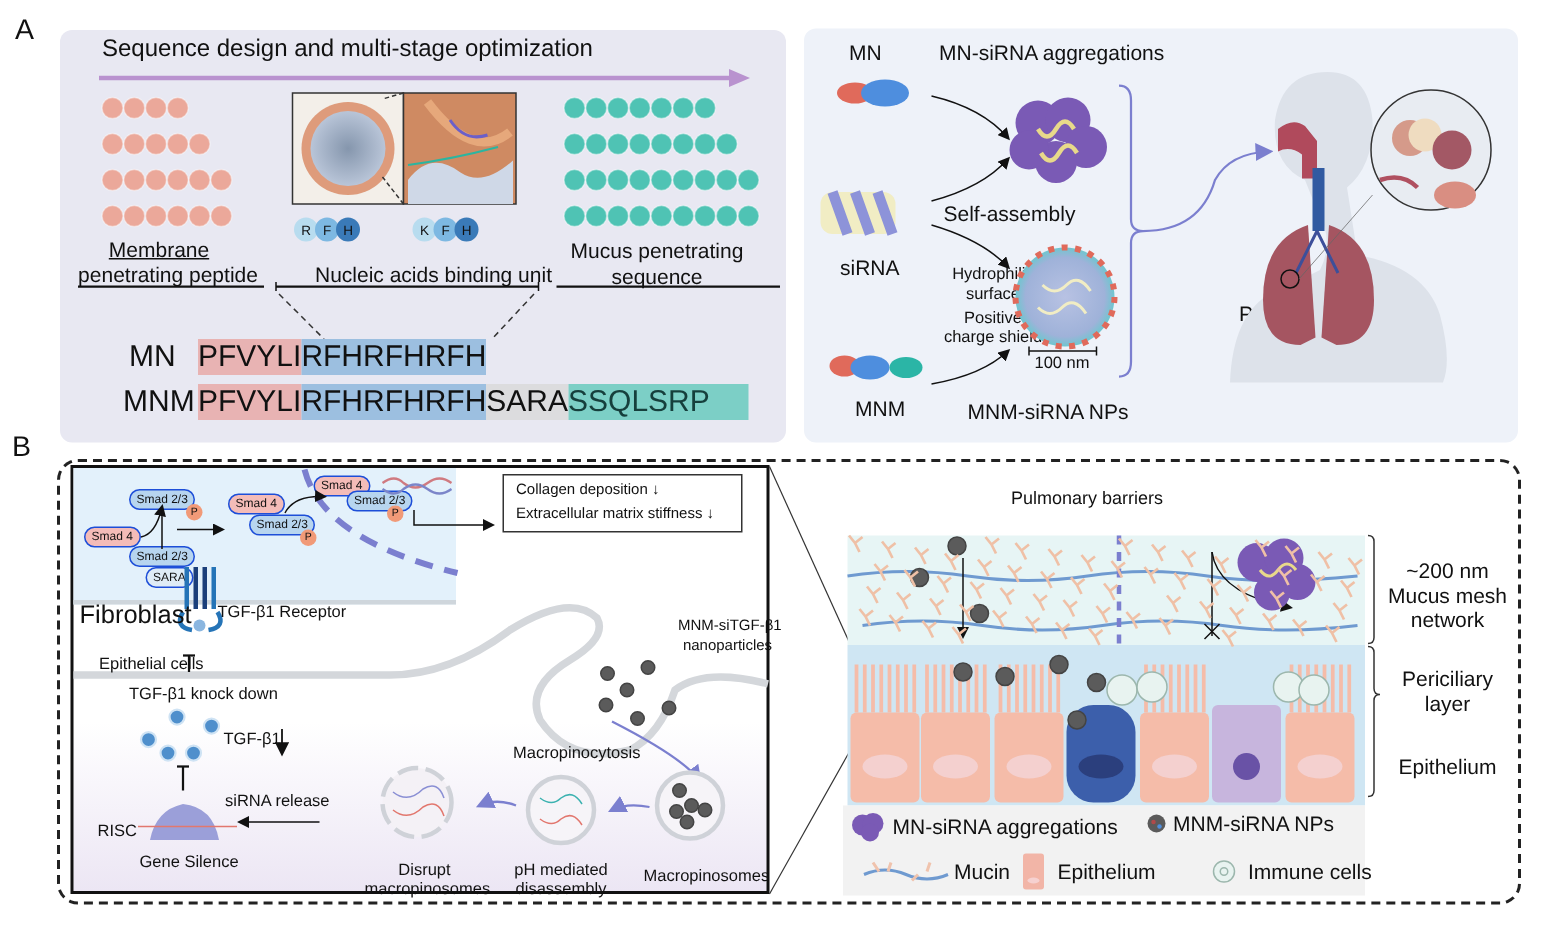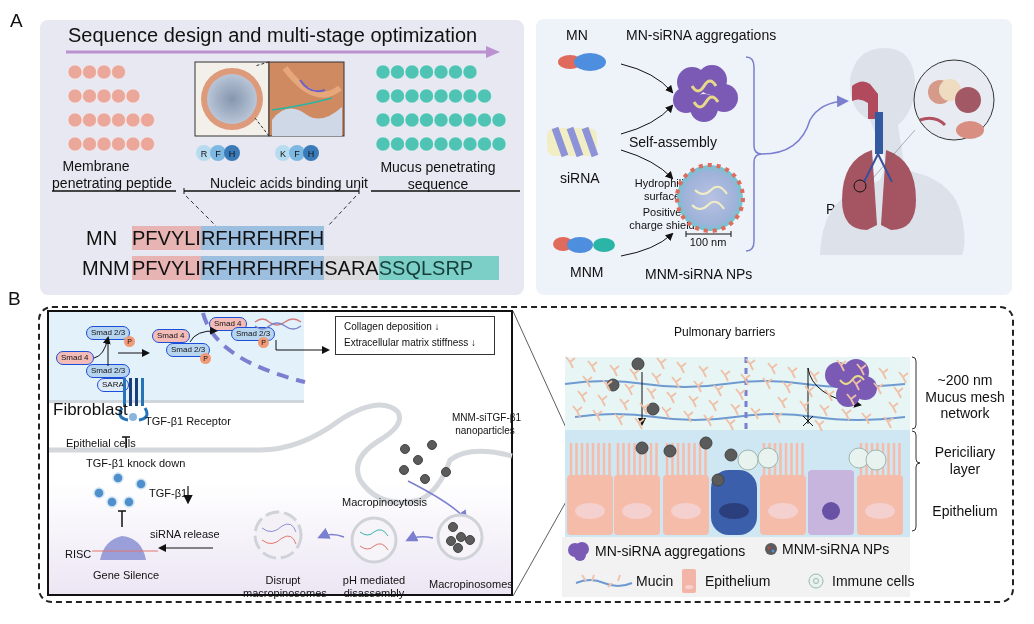--- a/index.html
+++ b/index.html
@@ -1,20 +1,20 @@
 <!DOCTYPE html>
 <html><head>
 <meta charset="utf-8">
 <style>
   html,body{margin:0;padding:0;background:#fff;}
   body{width:1034px;height:624px;position:relative;overflow:hidden;font-family:"Liberation Sans",sans-serif;color:#111;}
   .panel-letter{position:absolute;font-size:19px;color:#111;}
   #panelA-left{position:absolute;left:40px;top:20px;width:484px;height:275px;background:#e8e8f2;border-radius:8px;}
   #panelA-right{position:absolute;left:536px;top:19px;width:476px;height:276px;background:#eef2f9;border-radius:8px;}
-  .title-A{position:absolute;left:68px;top:24px;font-size:20px;color:#111;white-space:nowrap;}
+  .title-A{position:absolute;left:68px;top:24px;font-size:16px;color:#111;white-space:nowrap;}
   .lbl{position:absolute;font-size:14px;text-align:center;line-height:17px;white-space:nowrap;}
   .lbl-sm{position:absolute;font-size:11px;text-align:center;line-height:13px;white-space:nowrap;}
   .seq-row{position:absolute;font-size:20px;line-height:24px;white-space:nowrap;display:flex;}
   .seq-row span{display:inline-block;}
   .seg-mem{background:#e8b3b3;}
   .seg-nuc{background:#9cbfe0;}
   .seg-link{background:#dcdcde;}
   .seg-muc{background:#7ccfc6;color:#163f3c;}
   #panelB-outer{position:absolute;left:38px;top:306px;width:976px;height:297px;border:2px dashed #222;border-radius:14px;box-sizing:border-box;}
   #panelB-inner{position:absolute;left:47px;top:310px;width:466px;height:286px;border:2px solid #111;box-sizing:border-box;background:linear-gradient(#fff 60%,#ece6f4);}
@@ -128,21 +128,21 @@
     <circle cx="232" cy="153" r="8" fill="#3a7ab8"></circle>
     <text x="232" y="156.5" text-anchor="middle" font-size="9" font-family="Liberation Sans, sans-serif" fill="#111">H</text>
     <circle cx="283" cy="153" r="8" fill="#b8dcef"></circle>
     <text x="283" y="156.5" text-anchor="middle" font-size="9" font-family="Liberation Sans, sans-serif" fill="#111">K</text>
     <circle cx="297" cy="153" r="8" fill="#7db8e2"></circle>
     <text x="297" y="156.5" text-anchor="middle" font-size="9" font-family="Liberation Sans, sans-serif" fill="#111">F</text>
     <circle cx="311" cy="153" r="8" fill="#3a7ab8"></circle>
     <text x="311" y="156.5" text-anchor="middle" font-size="9" font-family="Liberation Sans, sans-serif" fill="#111">H</text>
   </svg>
 
-<div class="lbl" style="left:34px;top:158px;width:124px;">Membrane</div>
+<div class="lbl" style="left:44px;top:158px;width:124px;text-decoration:underline;">Membrane</div>
 <div class="lbl" style="left:50px;top:175px;width:124px;">penetrating peptide</div>
 <div class="lbl" style="left:188px;top:175px;width:162px;margin-left:20px;">Nucleic acids binding unit</div>
 <div class="lbl" style="left:374px;top:159px;width:128px;">Mucus penetrating</div>
 <div class="lbl" style="left:374px;top:176px;width:128px;">sequence</div>
 
 <svg width="1034" height="624" style="left:0;top:0;">
   <line x1="52" y1="191" x2="176" y2="191" stroke="#111" stroke-width="1.5"></line>
   <line x1="184" y1="191" x2="359" y2="191" stroke="#111" stroke-width="1.5"></line>
   <line x1="184" y1="188" x2="184" y2="194" stroke="#111"></line>
   <line x1="359" y1="188" x2="359" y2="194" stroke="#111"></line>
@@ -349,21 +349,21 @@
       <circle cx="458" cy="548" r="4.5" fill="#5b5b5b" stroke="#444"></circle>
     </g>
 </svg>
 
 <div class="effect-box">
   <div>Collagen deposition ↓</div>
   <div>Extracellular matrix stiffness ↓</div>
 </div>
 
 <div class="lbl-sm" style="left:53px;top:403px;font-size:17px;">Fibroblast</div>
-<div class="lbl-sm" style="left:145px;top:402px;margin-top:13px;">TGF-β1 Receptor</div>
+<div class="lbl-sm" style="left:145px;top:402px;">TGF-β1 Receptor</div>
 <div class="lbl-sm" style="left:66px;top:437px;">Epithelial cells</div>
 <div class="lbl-sm" style="left:86px;top:457px;">TGF-β1 knock down</div>
 <div class="lbl-sm" style="left:149px;top:487px;">TGF-β1</div>
 <div class="lbl-sm" style="left:65px;top:548px;">RISC</div>
 <div class="lbl-sm" style="left:93px;top:569px;">Gene Silence</div>
 <div class="lbl-sm" style="left:150px;top:528px;">siRNA release</div>
 <div class="lbl-sm" style="left:243px;top:574px;width:80px;">Disrupt</div>
 <div class="lbl-sm" style="left:243px;top:587px;width:80px;">macropinosomes</div>
 <div class="lbl-sm" style="left:334px;top:574px;width:80px;">pH mediated</div>
 <div class="lbl-sm" style="left:334px;top:587px;width:80px;">disassembly</div>

